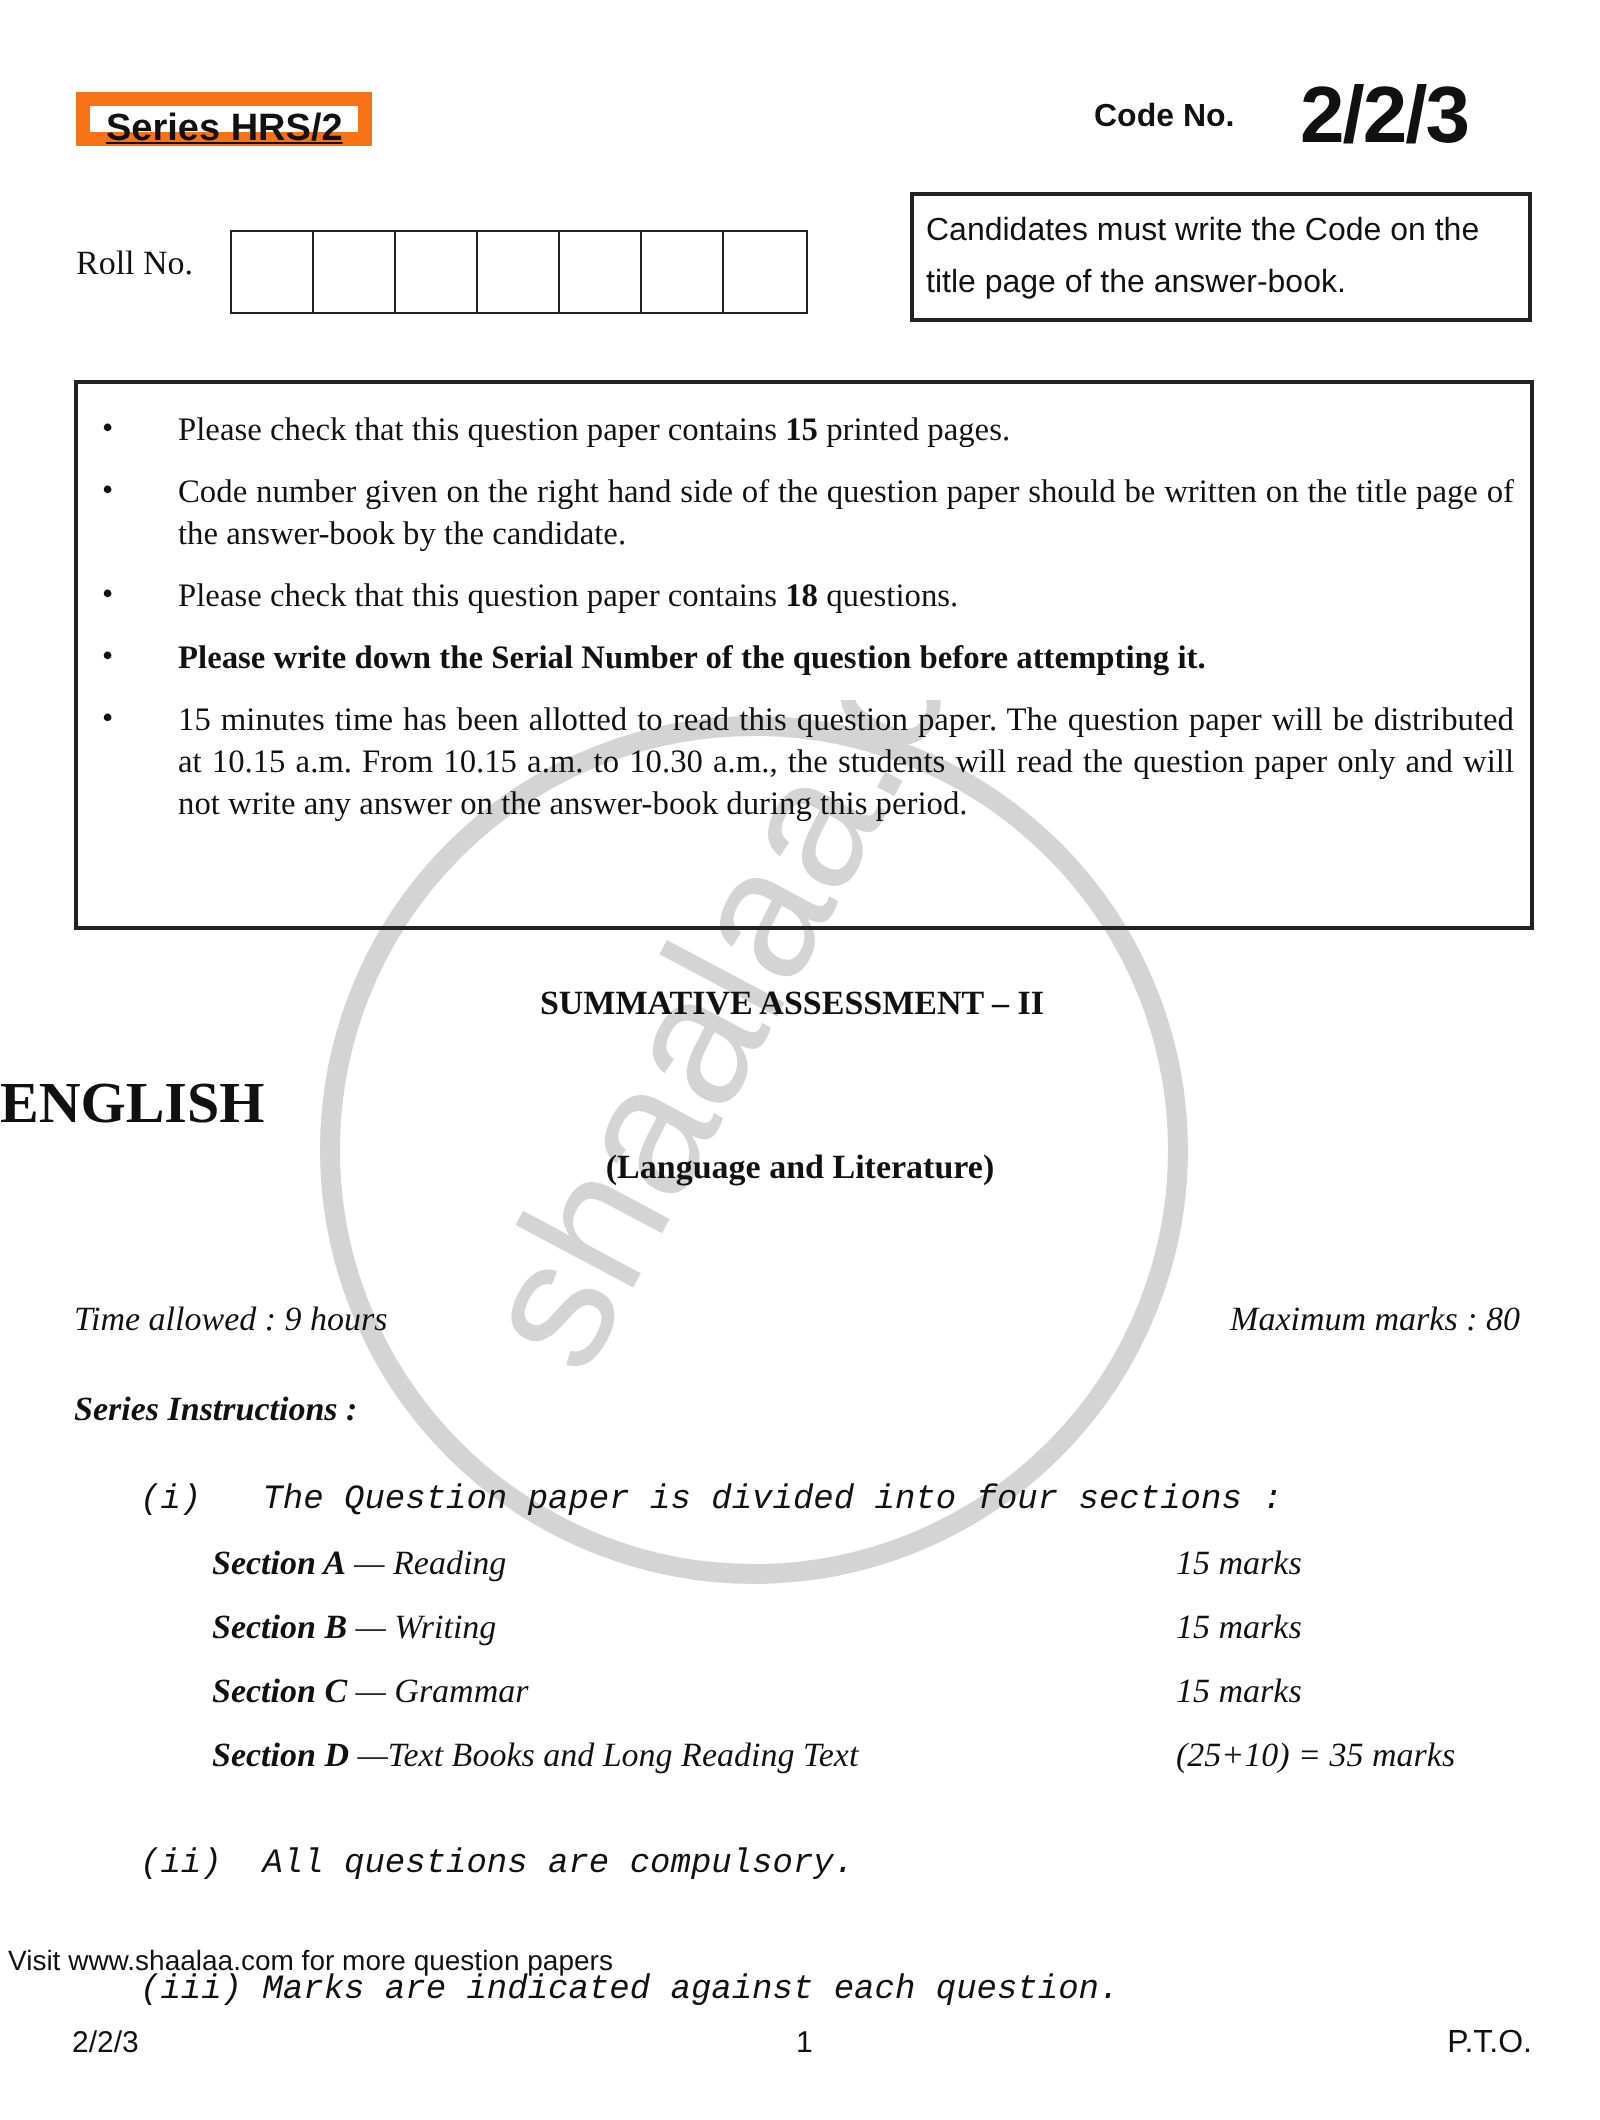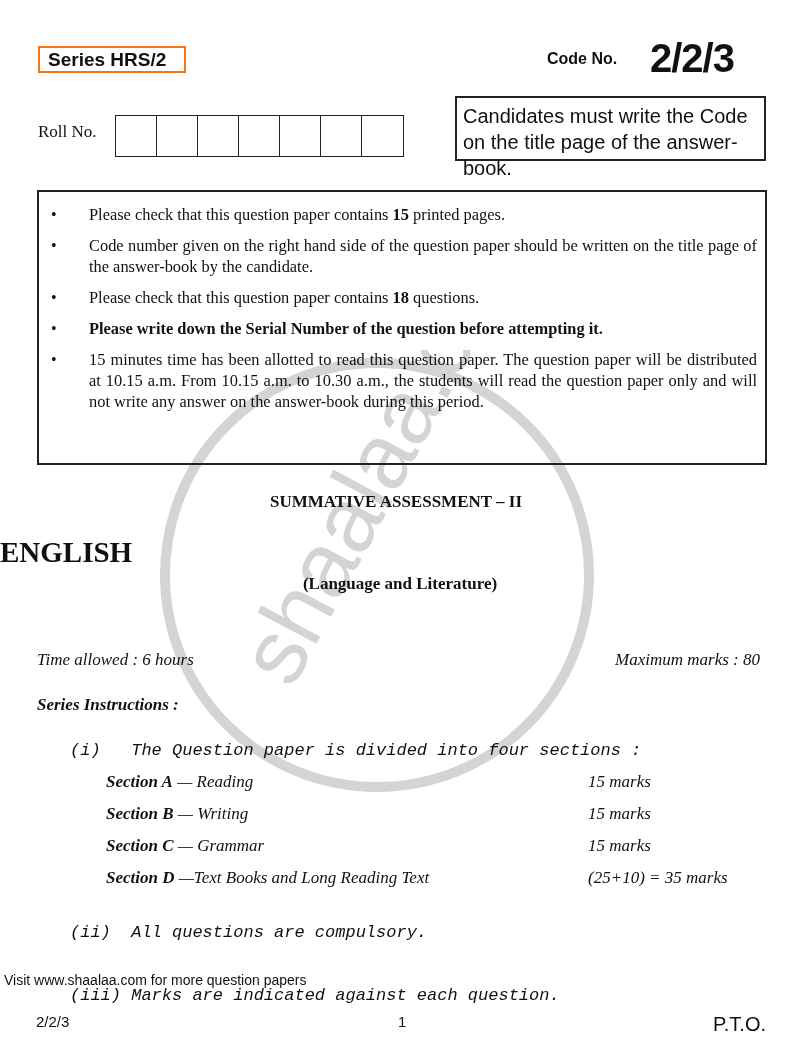--- a/index.html
+++ b/index.html
@@ -1,30 +1,30 @@
 <!DOCTYPE html>
 <html><head>
   <meta charset="utf-8">
   <style>
     html, body { margin: 0; padding: 0; background: #ffffff; }
     body { width: 800px; height: 1060px; position: relative; overflow: hidden; color: #111; font-family: "DejaVu Serif", serif; }
     .abs { position: absolute; }
     .sans { font-family: "Liberation Sans", sans-serif; }
     .lserif { font-family: "Liberation Serif", serif; }
 
-    #series-box { left: 38px; top: 46px; width: 148px; height: 27px; border: 2px solid #f97316; box-sizing: border-box; font-weight: bold; font-size: 19px; line-height: 23px; padding-left: 8px; }
+    #series-box { left: 38px; top: 46px; width: 148px; height: 27px; border: 7px solid #f97316; box-sizing: border-box; font-weight: bold; font-size: 19px; line-height: 23px; padding-left: 8px; text-decoration: underline; }
     #code-label { left: 547px; top: 50px; font-size: 16px; font-weight: bold; }
     #code-value { left: 650px; top: 36px; font-size: 40px; font-weight: bold; letter-spacing: -1px; }
 
     #roll-label { left: 38px; top: 122px; font-size: 17px; }
     #roll-boxes { left: 115px; top: 115px; display: flex; border: 1.5px solid #222; }
     .roll-cell { width: 41px; height: 40px; border-right: 1.5px solid #222; box-sizing: border-box; }
     .roll-cell:last-child { border-right: none; }
 
-    #cand-box { left: 455px; top: 96px; width: 311px; height: 65px; border: 2px solid #222; box-sizing: border-box; font-size: 20px; line-height: 26px; padding: 5px 6px; }
+    #cand-box { left: 455px; top: 96px; width: 311px; height: 65px; border: 2px solid #222; box-sizing: border-box; font-size: 16px; line-height: 26px; padding: 5px 6px; }
 
     #instr-box { left: 37px; top: 190px; width: 730px; height: 275px; border: 2px solid #222; box-sizing: border-box; padding: 12px 8px 0 12px; font-size: 16.4px; line-height: 21px; }
     .instr-item { display: flex; margin-bottom: 10px; }
     .bullet { width: 38px; flex: none; font-size: 16px; }
     .instr-text { flex: 1; text-align: justify; }
 
     #sa-title { left: 0; width: 792px; top: 492px; text-align: center; font-weight: bold; font-size: 17px; }
     #eng-title { left: 0; width: 800px; top: 536px; text-align: left; font-weight: bold; font-size: 29px; }
     #eng-sub { left: 0; width: 800px; top: 574px; text-align: center; font-weight: bold; font-size: 17px; }
 
@@ -33,21 +33,21 @@
     #gi-title { left: 37px; top: 695px; font-style: italic; font-weight: bold; font-size: 17px; }
 
     .gi-line { font-style: italic; font-size: 17px; font-family: Liberation Mono, monospace; }
     .sec-row { left: 106px; width: 660px; font-size: 17px; }
     .sec-name { font-weight: bold; font-style: italic; }
     .sec-desc { font-style: italic; }
     .sec-marks { position: absolute; left: 482px; top: 0; font-style: italic; }
 
     #footer-code { left: 36px; top: 1013px; font-size: 15px; }
     #footer-page { left: 398px; top: 1013px; font-size: 15px; }
-    #footer-pto { right: 34px; top: 1013px; font-size: 20px; padding-left: 23px; }
+    #footer-pto { right: 34px; top: 1013px; font-size: 16px; padding-left: 23px; }
     #footer-visit { left: 4px; top: 972px; font-size: 14px; color: #111; }
 
     #watermark { left: 152px; top: 350px; width: 450px; height: 450px; pointer-events: none; }
   </style>
 </head>
 <body>
 
 <svg id="watermark" class="abs" viewBox="0 0 450 450">
   <circle cx="225" cy="225" r="212" fill="none" stroke="#d4d4d4" stroke-width="10"></circle>
   <text x="0" y="0" transform="translate(140 340) rotate(-62)" font-family="Liberation Sans, sans-serif" font-size="92" fill="#d4d4d4">shaalaa.com</text>
@@ -90,21 +90,21 @@
   <div class="instr-item">
     <span class="bullet">•</span>
     <span class="instr-text">15 minutes time has been allotted to read this question paper. The question paper will be distributed at 10.15 a.m. From 10.15 a.m. to 10.30 a.m., the students will read the question paper only and will not write any answer on the answer-book during this period.</span>
   </div>
 </div>
 
 <div id="sa-title" class="abs lserif">SUMMATIVE ASSESSMENT – II</div>
 <div id="eng-title" class="abs lserif">ENGLISH</div>
 <div id="eng-sub" class="abs lserif">(Language and Literature)</div>
 
-<div id="time-allowed" class="abs lserif">Time allowed : 6 hours</div>
+<div id="time-allowed" class="abs lserif">Time allowed : 9 hours</div>
 <div id="max-marks" class="abs lserif">Maximum marks : 80</div>
 
 <div id="gi-title" class="abs lserif">Series Instructions :</div>
 
 <div class="abs gi-line lserif" style="left:70px; top:741px; white-space:pre;">(i)   The Question paper is divided into four sections :</div>
 
 <div class="abs sec-row lserif" style="top:772px;">
   <span class="sec-name">Section A</span><span class="sec-desc"> — Reading</span>
   <span class="sec-marks">15 marks</span>
 </div>

